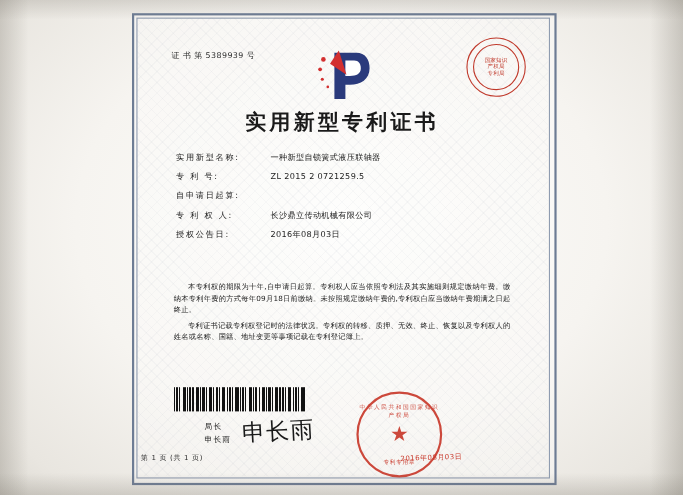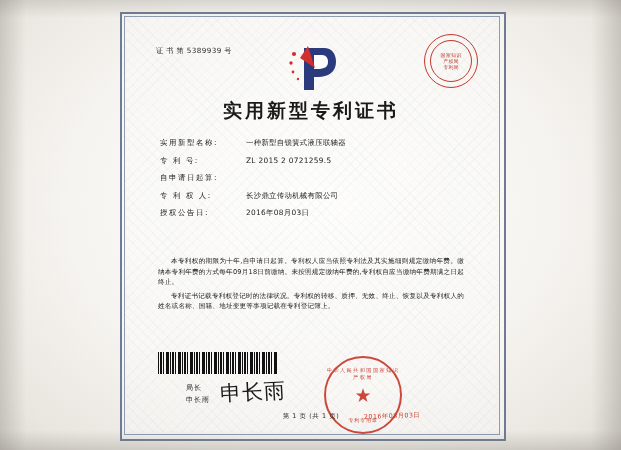--- a/index.html
+++ b/index.html
@@ -232,21 +232,21 @@
     left: 236px; top: 392px;
     font-size: 6.4px;
     color: #c93a2c;
     letter-spacing: 0.4px;
     transform: rotate(-2deg);
   }
 
   .page-no {
     position: absolute;
     left: 0; right: 0; bottom: 8px;
-    text-align: center;
+    text-align: left;
     font-size: 6.4px;
     color: #2b2b2b;
     letter-spacing: 0.6px;
   }
 
   
   .guilloche {
     position: absolute;
     left: 124px; top: 16px;
     width: 374px; height: 417px;

